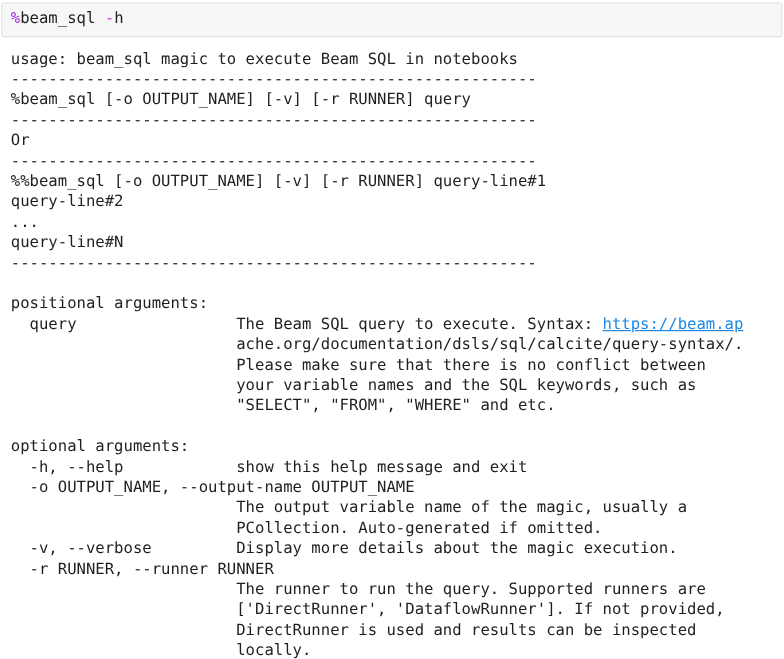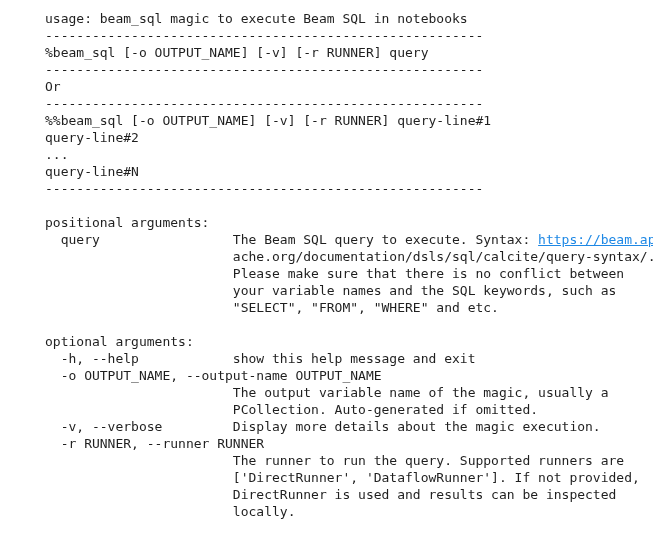--- a/index.html
+++ b/index.html
@@ -43,27 +43,30 @@
     margin-top: 10px;
     padding-left: 9px;
   }
   .help-output {
     font-family: "DejaVu Sans Mono", "Liberation Mono", monospace;
     font-size: 13px;
     line-height: 17px;
     white-space: pre;
     color: var(--text);
   }
-  .out-line { height: 17px; margin-left: 36px; }
+  .out-line { height: 17px; }
   .link {
     color: var(--link-blue);
     cursor: pointer;
     text-decoration: underline;
   }
 </style>
 </head>
 <body>
 
 <div class="page">
+  <div class="cell-input">
+    <pre class="code-line"><span class="tok-magic">%</span><span class="tok-plain">beam_sql </span><span class="tok-operator">-</span><span class="tok-plain">h</span></pre>
+  </div>
   <div class="cell-output">
     <pre class="help-output"><div class="out-line"><span>usage: beam_sql magic to execute Beam SQL in notebooks</span></div><div class="out-line"><span>--------------------------------------------------------</span></div><div class="out-line"><span>%beam_sql [-o OUTPUT_NAME] [-v] [-r RUNNER] query</span></div><div class="out-line"><span>--------------------------------------------------------</span></div><div class="out-line"><span>Or</span></div><div class="out-line"><span>--------------------------------------------------------</span></div><div class="out-line"><span>%%beam_sql [-o OUTPUT_NAME] [-v] [-r RUNNER] query-line#1</span></div><div class="out-line"><span>query-line#2</span></div><div class="out-line"><span>...</span></div><div class="out-line"><span>query-line#N</span></div><div class="out-line"><span>--------------------------------------------------------</span></div><div class="out-line">&nbsp;</div><div class="out-line"><span>positional arguments:</span></div><div class="out-line"><span>  query                 The Beam SQL query to execute. Syntax: </span><span class="link">https://beam.ap</span></div><div class="out-line"><span>                        ache.org/documentation/dsls/sql/calcite/query-syntax/.</span></div><div class="out-line"><span>                        Please make sure that there is no conflict between</span></div><div class="out-line"><span>                        your variable names and the SQL keywords, such as</span></div><div class="out-line"><span>                        "SELECT", "FROM", "WHERE" and etc.</span></div><div class="out-line">&nbsp;</div><div class="out-line"><span>optional arguments:</span></div><div class="out-line"><span>  -h, --help            show this help message and exit</span></div><div class="out-line"><span>  -o OUTPUT_NAME, --output-name OUTPUT_NAME</span></div><div class="out-line"><span>                        The output variable name of the magic, usually a</span></div><div class="out-line"><span>                        PCollection. Auto-generated if omitted.</span></div><div class="out-line"><span>  -v, --verbose         Display more details about the magic execution.</span></div><div class="out-line"><span>  -r RUNNER, --runner RUNNER</span></div><div class="out-line"><span>                        The runner to run the query. Supported runners are</span></div><div class="out-line"><span>                        ['DirectRunner', 'DataflowRunner']. If not provided,</span></div><div class="out-line"><span>                        DirectRunner is used and results can be inspected</span></div><div class="out-line"><span>                        locally.</span></div></pre>
   </div>
 </div>
 
 </body></html>

